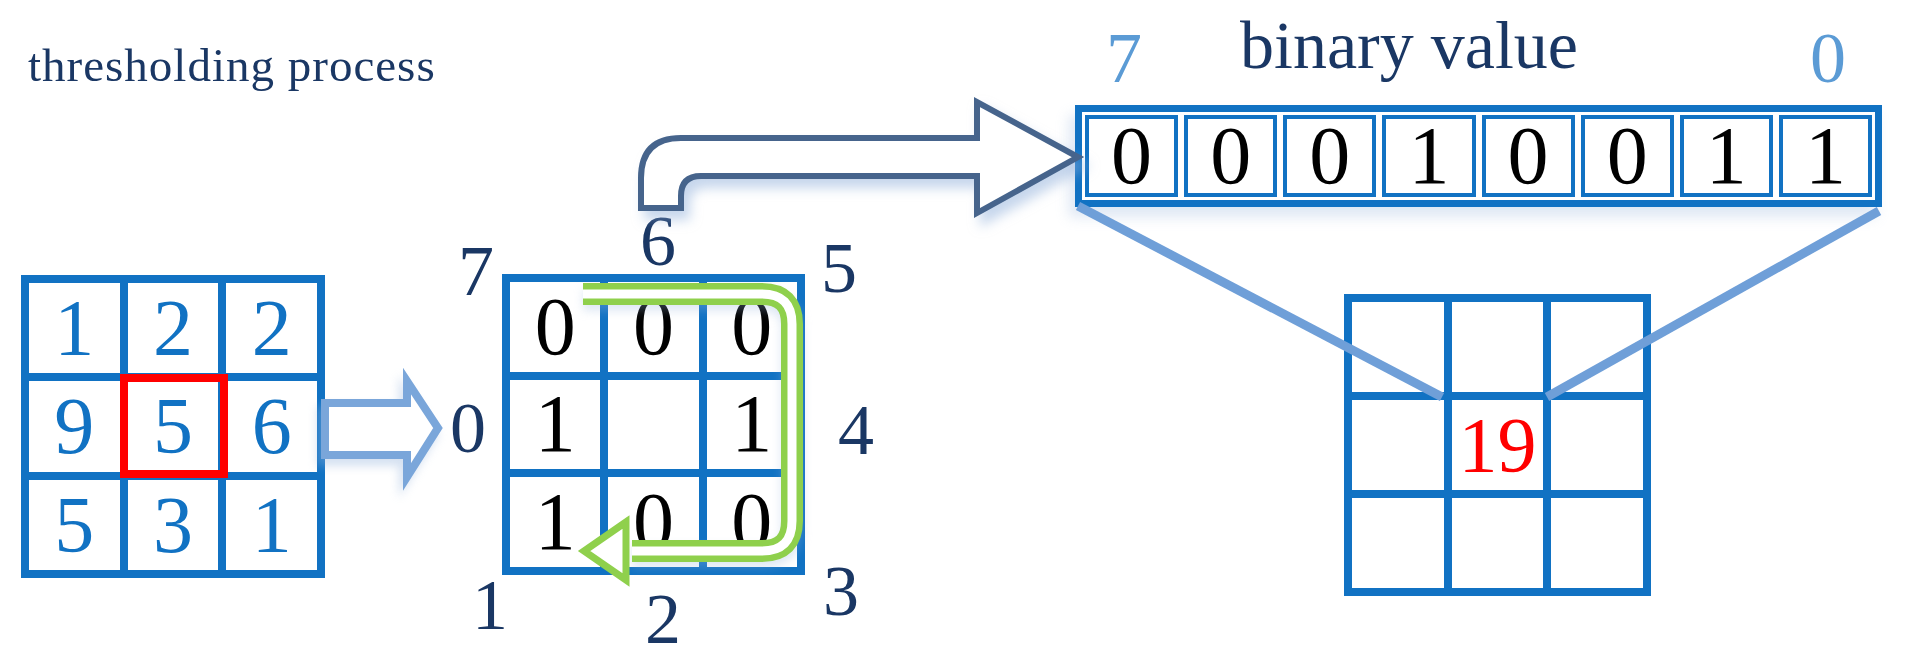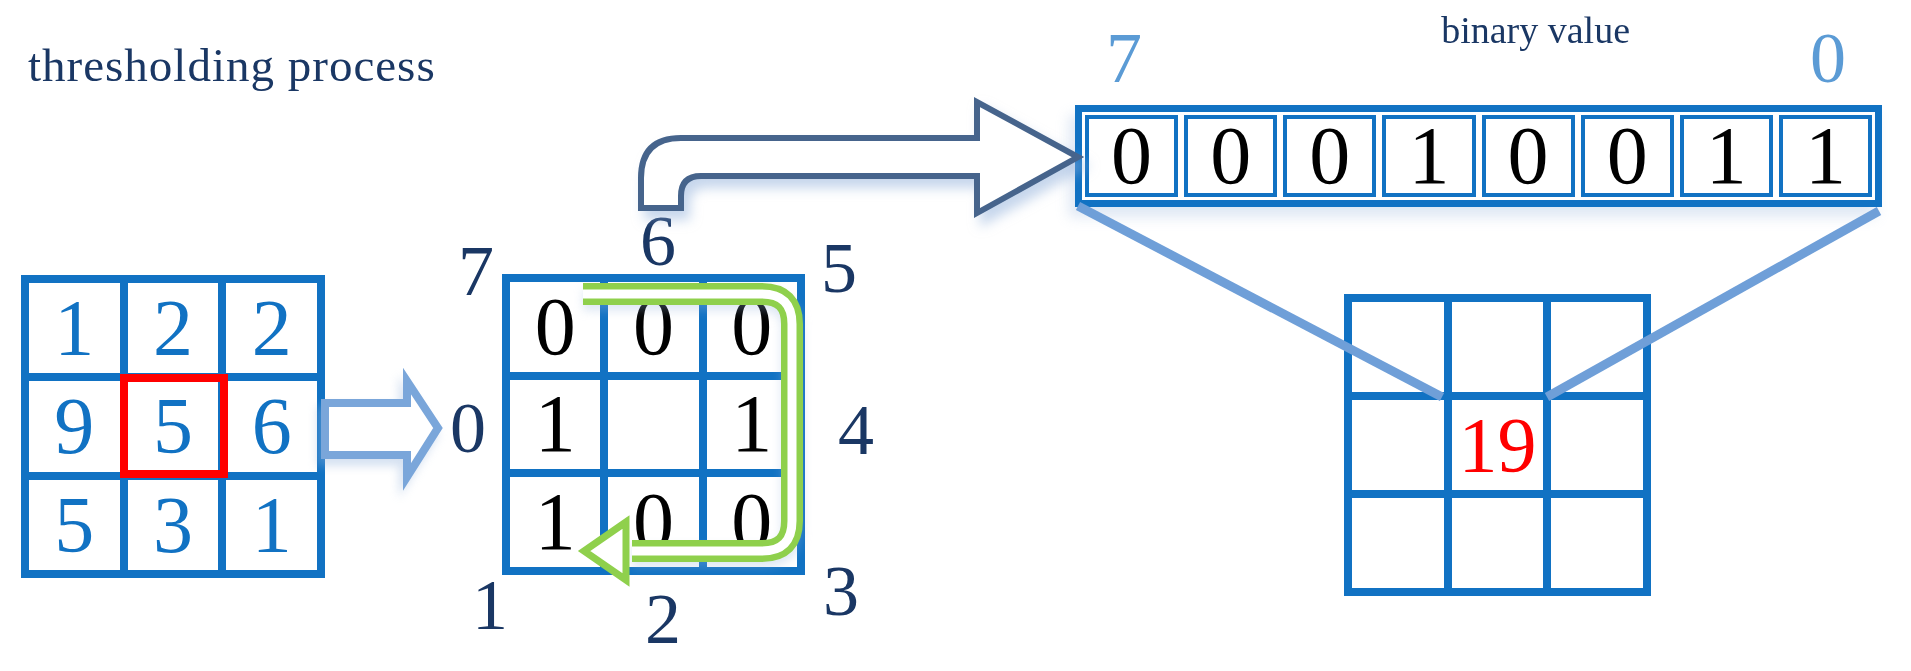--- a/index.html
+++ b/index.html
@@ -55,21 +55,21 @@
     border:4px solid var(--grid-blue);
     background:#ffffff;
     display:flex;align-items:center;justify-content:center;
     font-size:82px;color:#000000;line-height:1;
   }
 
   
   .navy-label{color:var(--navy);line-height:1;white-space:nowrap;}
   .lightblue-label{color:var(--light-blue);line-height:1;white-space:nowrap;}
   #title{left:28px;top:42px;font-size:47px;letter-spacing:1px;}
-  #binary-title{left:1240px;top:11px;width:390px;text-align:right;font-size:38px;}
+  #binary-title{left:1240px;top:11px;width:390px;text-align:left;font-size:68px;}
   #msb-label{left:1106px;top:22px;font-size:72px;}
   #lsb-label{left:1810px;top:22px;font-size:72px;}
   .pos-label{font-size:72px;}
   #pos-7{left:458px;top:235px;}
   #pos-6{left:640px;top:205px;}
   #pos-5{left:821px;top:232px;}
   #pos-0{left:450px;top:392px;}
   #pos-4{left:838px;top:394px;}
   #pos-1{left:472px;top:569px;}
   #pos-2{left:645px;top:583px;}

